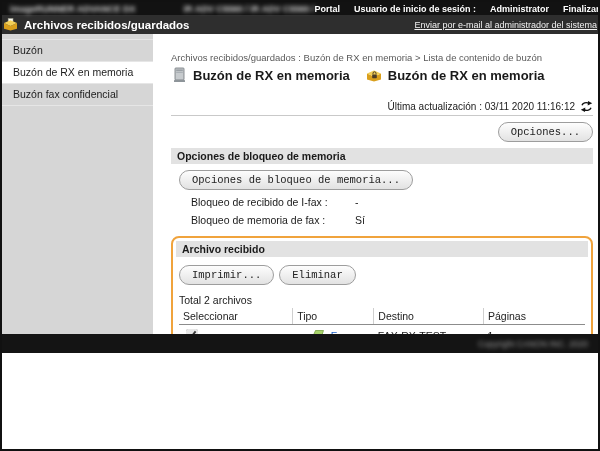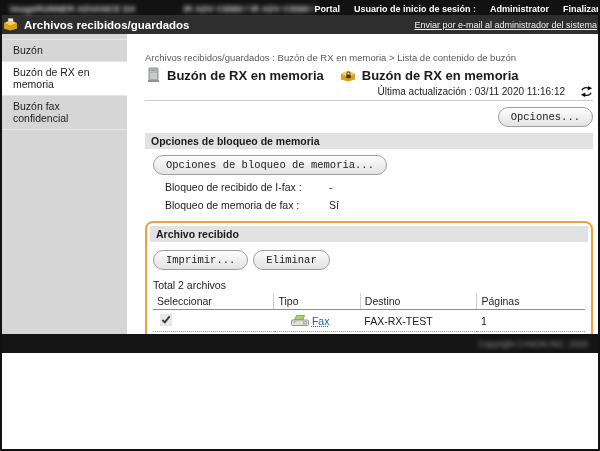--- a/index.html
+++ b/index.html
@@ -17,32 +17,32 @@
   .topbar a { color:#fff; text-decoration:none; cursor:pointer; }
 
   
   .titlebar { height:19px; background:#2e2e2e; color:#fff; display:flex; align-items:center;
               padding:0 1px; flex:none; }
   .titlebar .app-title { font-size:11.5px; font-weight:bold; margin-left:6px; }
   .titlebar .mail-link { margin-left:auto; font-size:9px; color:#f2f2f2; text-decoration:underline; cursor:pointer; }
 
   
   .content { height:300px; display:flex; flex:none; }
-  .sidebar { width:125px; background:#d6d6d6; flex:none; padding-top:5px; }
+  .sidebar { width:151px; background:#d6d6d6; flex:none; padding-top:5px; }
   .side-item { font-size:10.5px; color:#1c1c1c; padding:4px 11px 5px; cursor:pointer;
                border-bottom:1px solid #e6e6e6; }
   .side-item:first-child { border-top:1px solid #e6e6e6; }
   .side-item.selected { background:#fff; }
 
   .main { flex:1; background:#fff; padding:0 5px 0 18px; font-size:10.5px; color:#1a1a1a; overflow:hidden; }
   .breadcrumb { margin-top:18px; font-size:9.5px; color:#595959; }
   .titlerow { margin-top:4px; display:flex; align-items:center; }
   .titlerow .h1 { font-size:13px; font-weight:bold; margin-left:6px; }
   .titlerow .gap { width:16px; }
-  .updaterow { margin-top:3px; display:flex; justify-content:flex-end; align-items:center; gap:15px;
+  .updaterow { margin-top:18px; display:flex; justify-content:flex-end; align-items:center; gap:5px;
                font-size:10px; color:#222; }
   .divider { margin-top:3px; border-top:1px solid #c9c9c9; }
   .optionsrow { margin-top:6px; text-align:right; }
 
   button.ui { font-family:Liberation Mono, monospace; font-size:10.5px; color:#222;
               background:linear-gradient(#fdfdfd,#e2e2e2); border:1px solid #9d9d9d;
               border-radius:10px; padding:3px 12px; cursor:pointer; }
 
   .sec-header { margin-top:6px; background:#e2e2e2; font-weight:bold; font-size:10.5px;
                 padding:2px 6px; color:#1a1a1a; }

